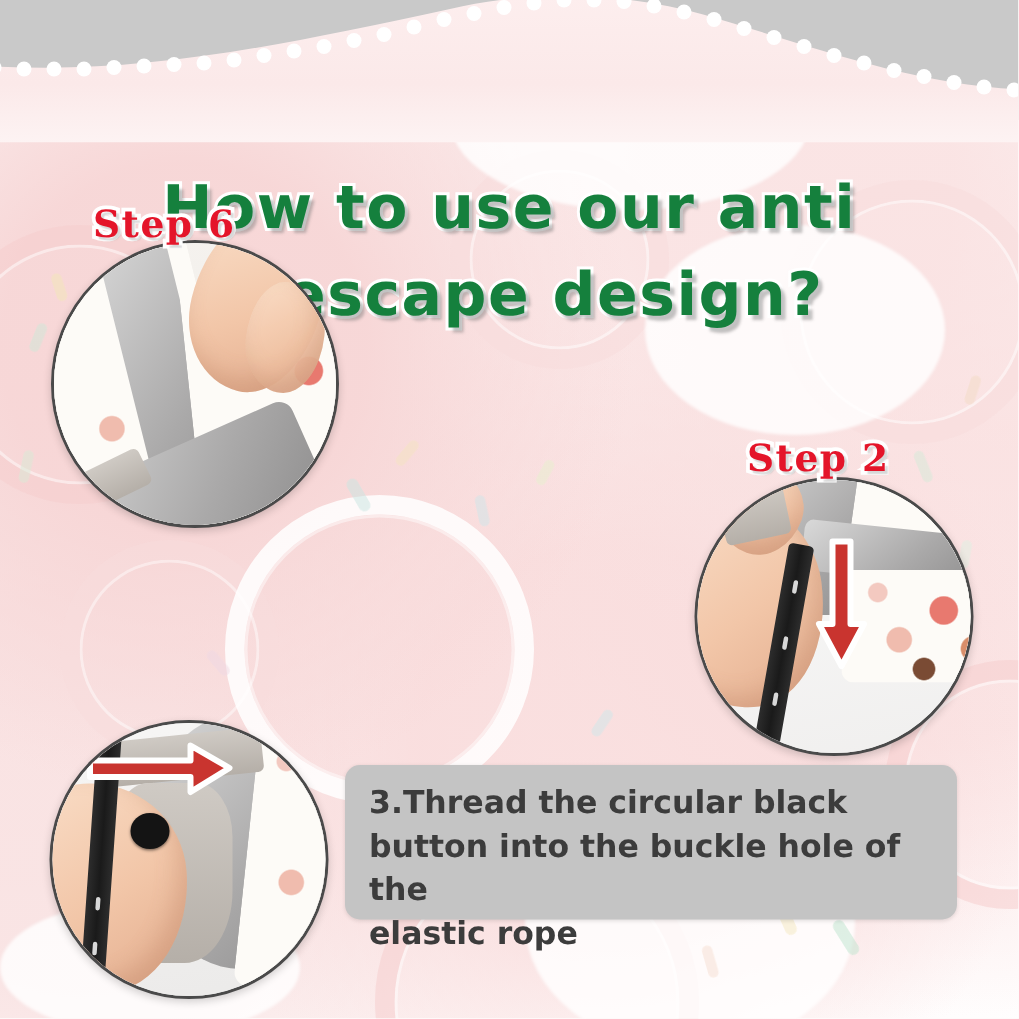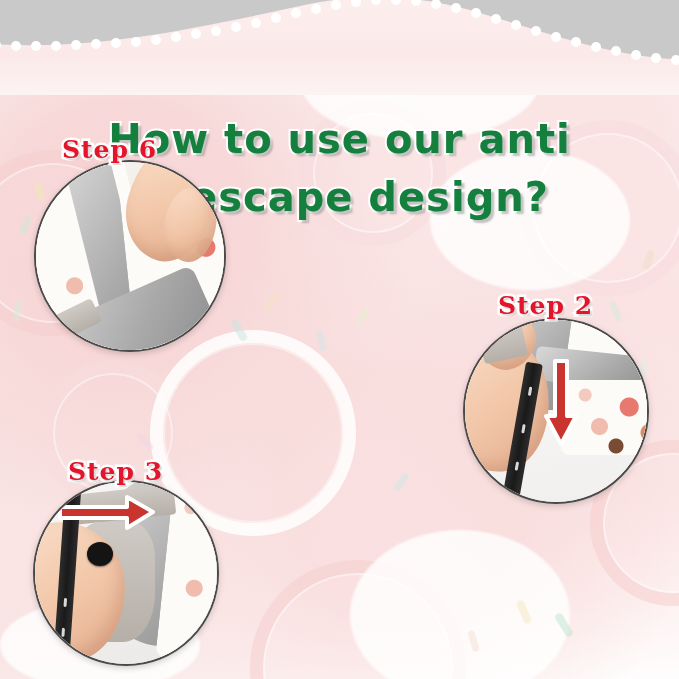--- a/index.html
+++ b/index.html
@@ -291,15 +291,17 @@
         <span class="hole" style="top:140px;"></span>
       </div>
       <div class="btn-black" style="left:52px;top:60px;width:26px;height:24px;"></div>
       <div class="arrow" style="left:22px;top:10px;">
         <svg width="100" height="42" viewBox="0 0 100 42">
           <path d="M3 15 L70 15 L70 5 L96 20 L70 36 L70 26 L3 26 Z" fill="#c9342f" stroke="#ffffff" stroke-width="4" stroke-linejoin="round"></path>
         </svg>
       </div>
     </div>
   </div>
-  <div class="steplabel" style="left:68px;top:457px;">Step 3</div>
+  <div class="caption" style="left:230px;top:510px;width:408px;height:103px;">3.Thread the circular black
+button into the buckle hole of the
+elastic rope</div>
 
 </div>
 
 </body></html>

